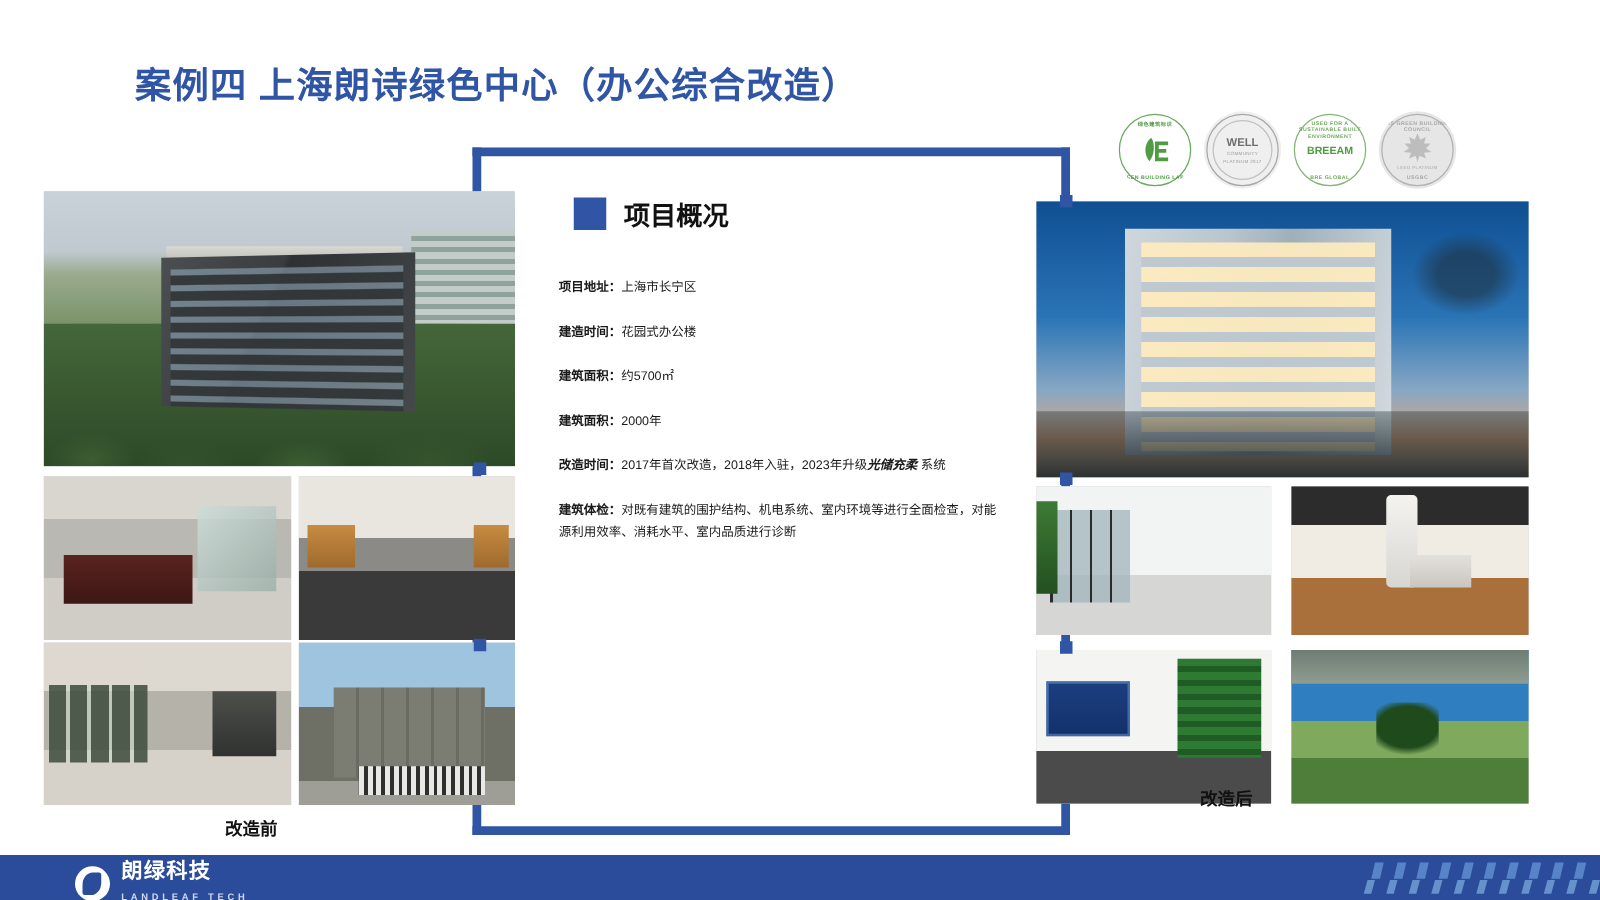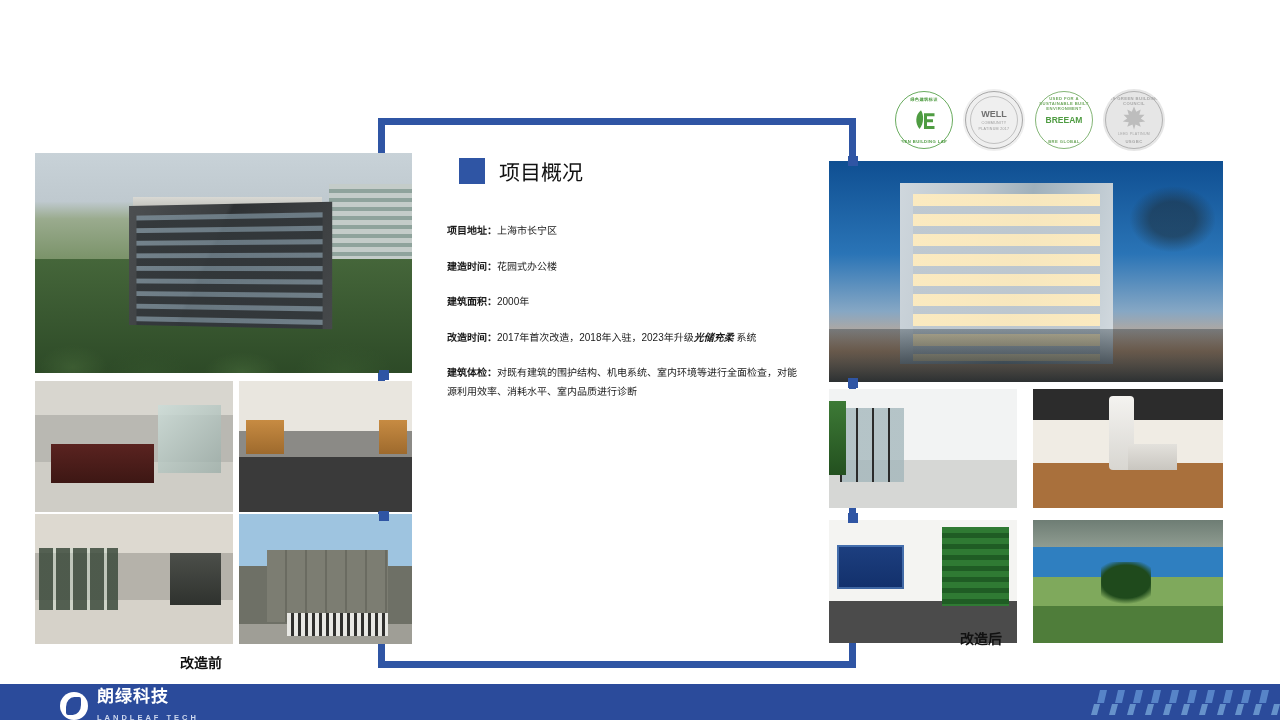--- a/index.html
+++ b/index.html
@@ -66,21 +66,21 @@
     width: 7px; height: 550px; background: #2f55a4;
   }
   .frame-right {
     position: absolute; left: 849px; top: 118px;
     width: 7px; height: 550px; background: #2f55a4;
   }
 
   
   .sec-head { position: absolute; left: 459px; top: 156px; display: flex; align-items: center; gap: 14px; }
   .sec-marker { width: 26px; height: 26px; background: #2f55a4; }
-  .sec-title { font-size: 21px; font-weight: normal; color: #111; }
+  .sec-title { font-size: 21px; font-weight: bold; color: #111; }
 
   
   .info { position: absolute; left: 447px; top: 222px; width: 350px; }
   .info-row { margin-bottom: 17px; font-size: 10px; color: #1a1a1a; line-height: 1.85; }
   .info-label { font-weight: bold; }
   .info-val { font-weight: normal; }
   .italic { font-style: italic; font-weight: bold; }
 
   
   .photo { position: absolute; overflow: hidden; background: #cfd4d8; }
@@ -208,20 +208,21 @@
   .logo-en { color:#ced8ee; font-size:7.5px; letter-spacing:3px; font-weight:bold; }
 
   
   .accent { position:absolute; width:10px; height:10px; background:#2f55a4; }
 </style>
 </head>
 <body>
 
 <div class="slide">
 
+  <div class="title">案例四   上海朗诗绿色中心（办公综合改造）</div>
 
   <div class="badges">
     <div class="badge badge-green">
       <span class="ring"></span>
       <span class="badge-top-arc">绿色建筑标识</span>
       <span class="leaf">
         <svg viewBox="0 0 40 34">
           <path d="M16 4 C8 10 8 22 14 29 C20 22 20 10 16 4 Z" fill="#4f9c42"></path>
           <path d="M20 8 h14 v4 h-10 v4 h8 v4 h-8 v5 h10 v4 h-14 z" fill="#4f9c42"></path>
         </svg>
@@ -313,20 +314,23 @@
     <span class="sec-marker"></span>
     <span class="sec-title">项目概况</span>
   </div>
 
   <div class="info">
     <div class="info-row">
       <span class="info-label">项目地址：</span><span class="info-val">上海市长宁区</span>
     </div>
     <div class="info-row">
       <span class="info-label">建造时间：</span><span class="info-val">花园式办公楼</span>
+    </div>
+    <div class="info-row">
+      <span class="info-label">建筑面积：</span><span class="info-val">约5700㎡</span>
     </div>
     <div class="info-row">
       <span class="info-label">建筑面积：</span><span class="info-val">2000年</span>
     </div>
     <div class="info-row">
       <span class="info-label">改造时间：</span><span class="info-val">2017年首次改造，2018年入驻，2023年升级</span><span class="italic">光储充柔</span><span class="info-val"> 系统</span>
     </div>
     <div class="info-row">
       <span class="info-label">建筑体检：</span><span class="info-val">对既有建筑的围护结构、机电系统、室内环境等进行全面检查，对能源利用效率、消耗水平、室内品质进行诊断</span>
     </div>

